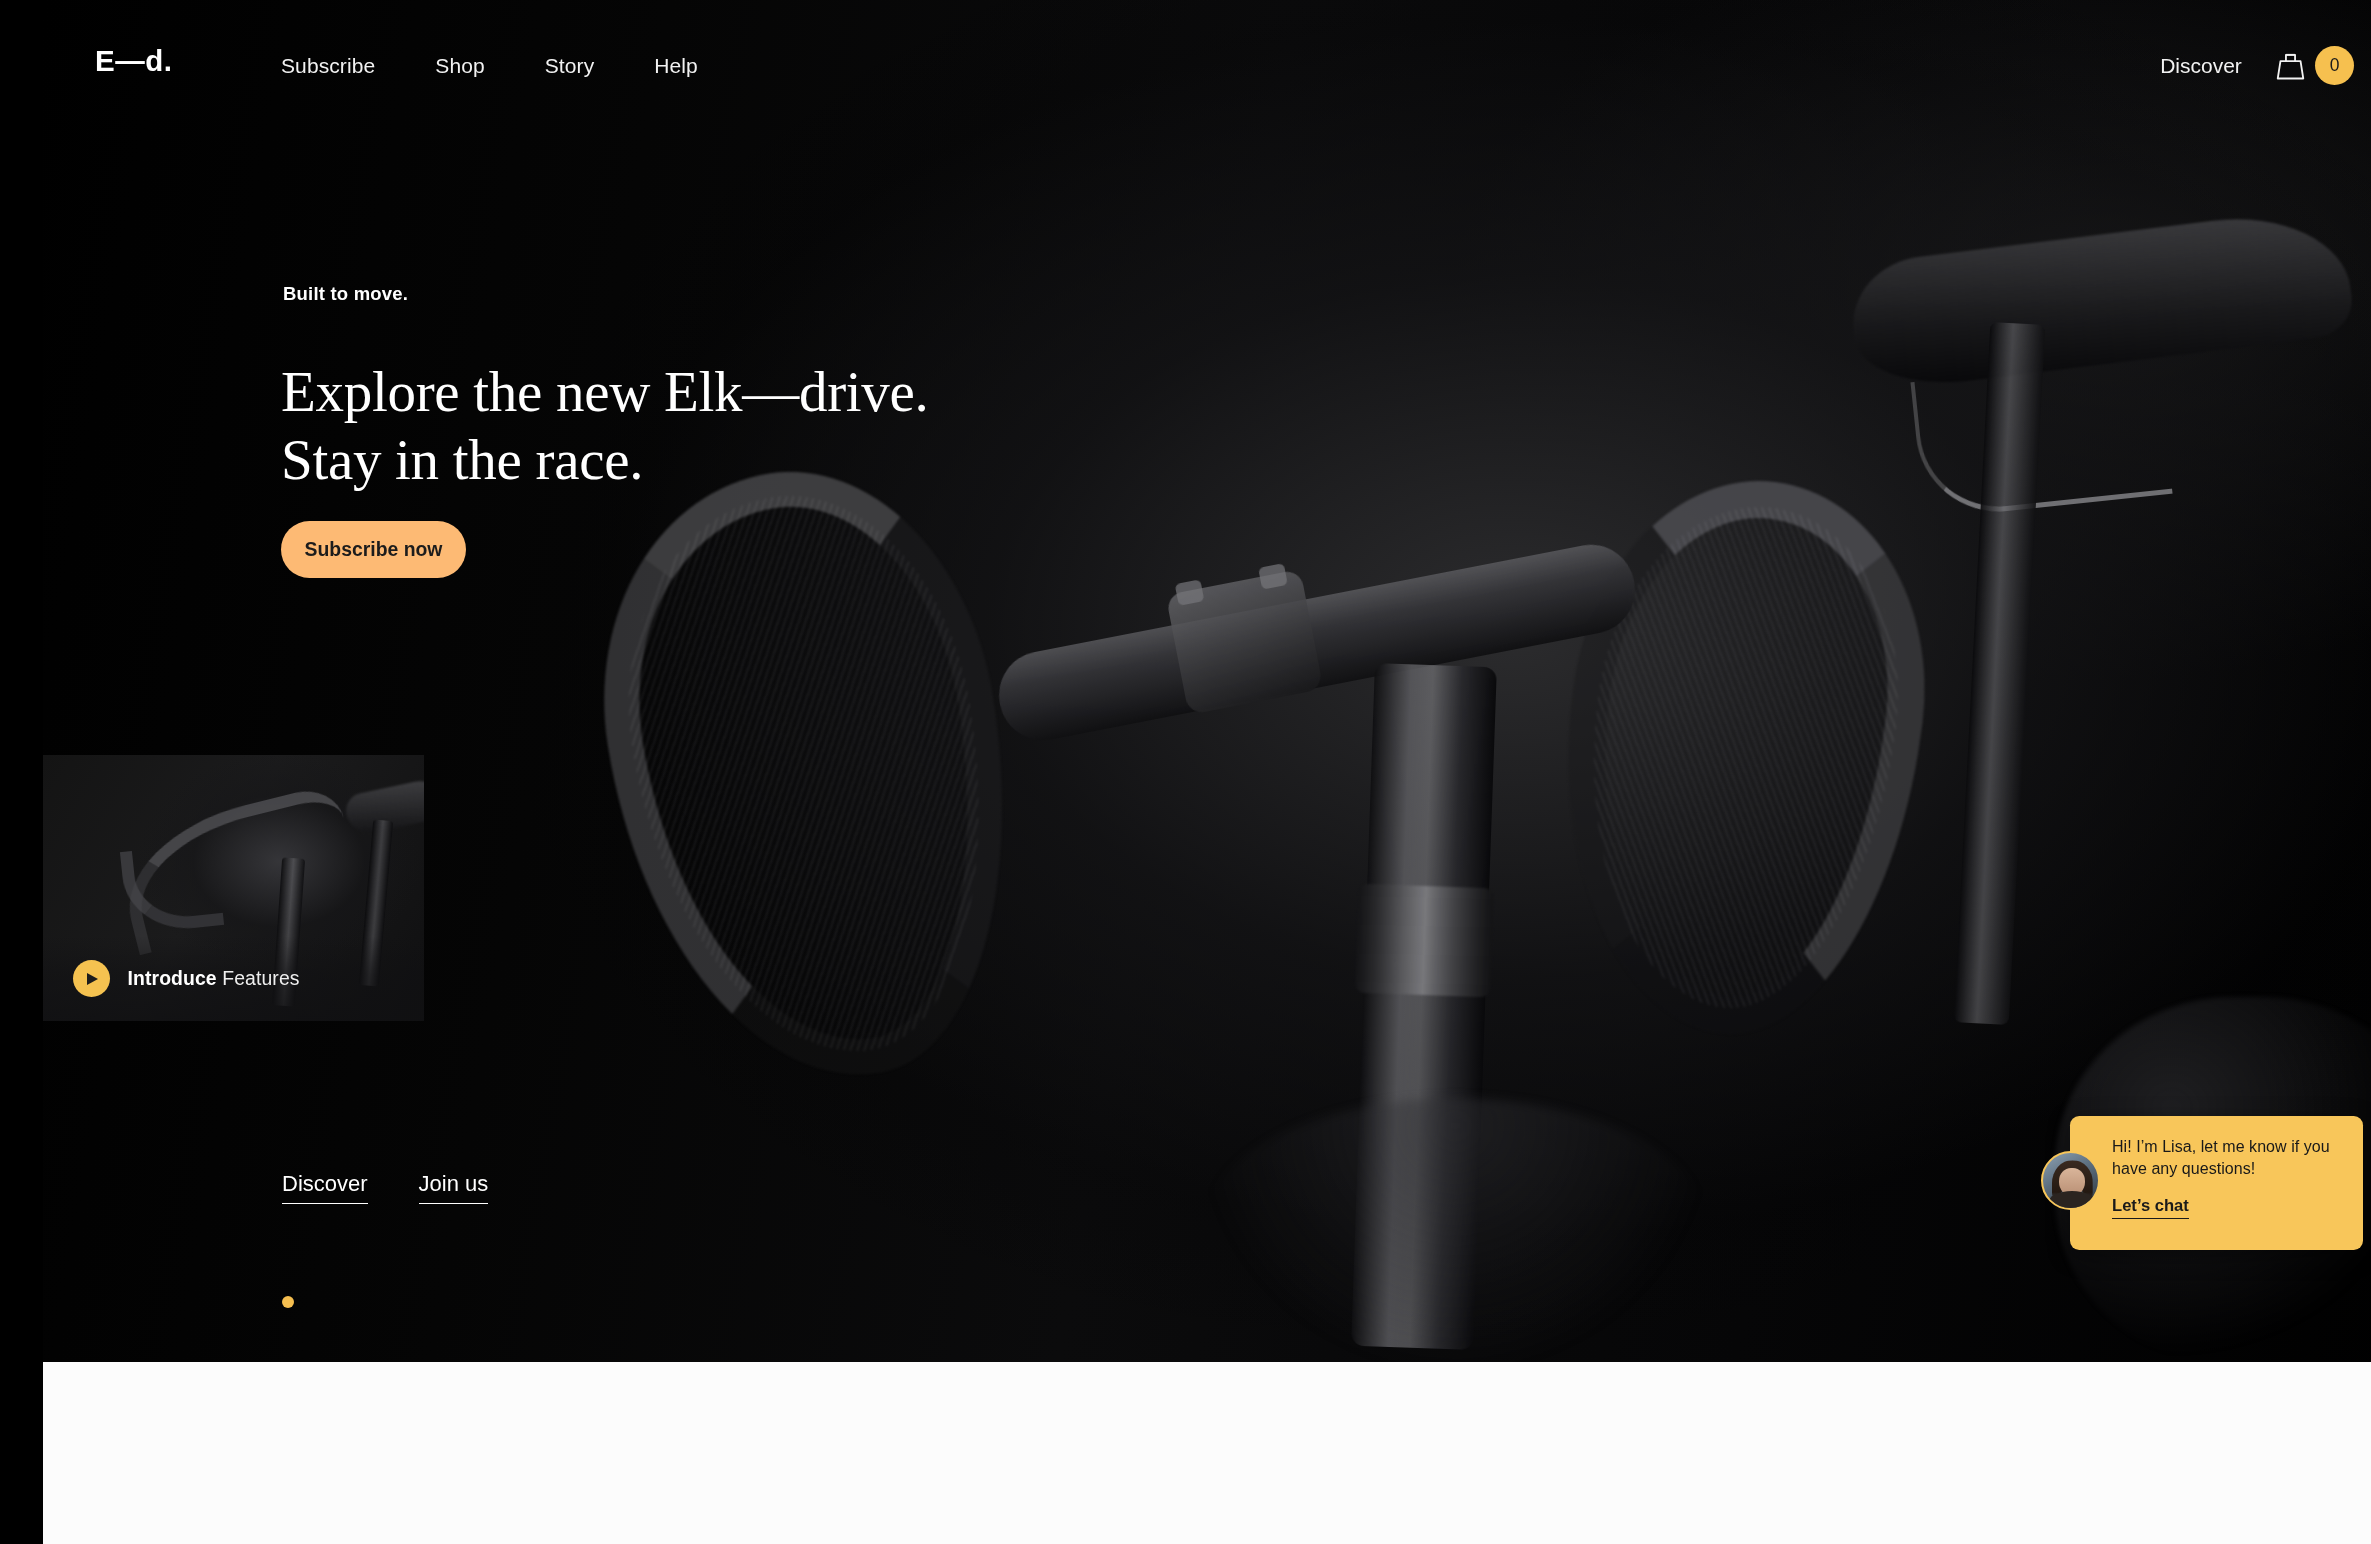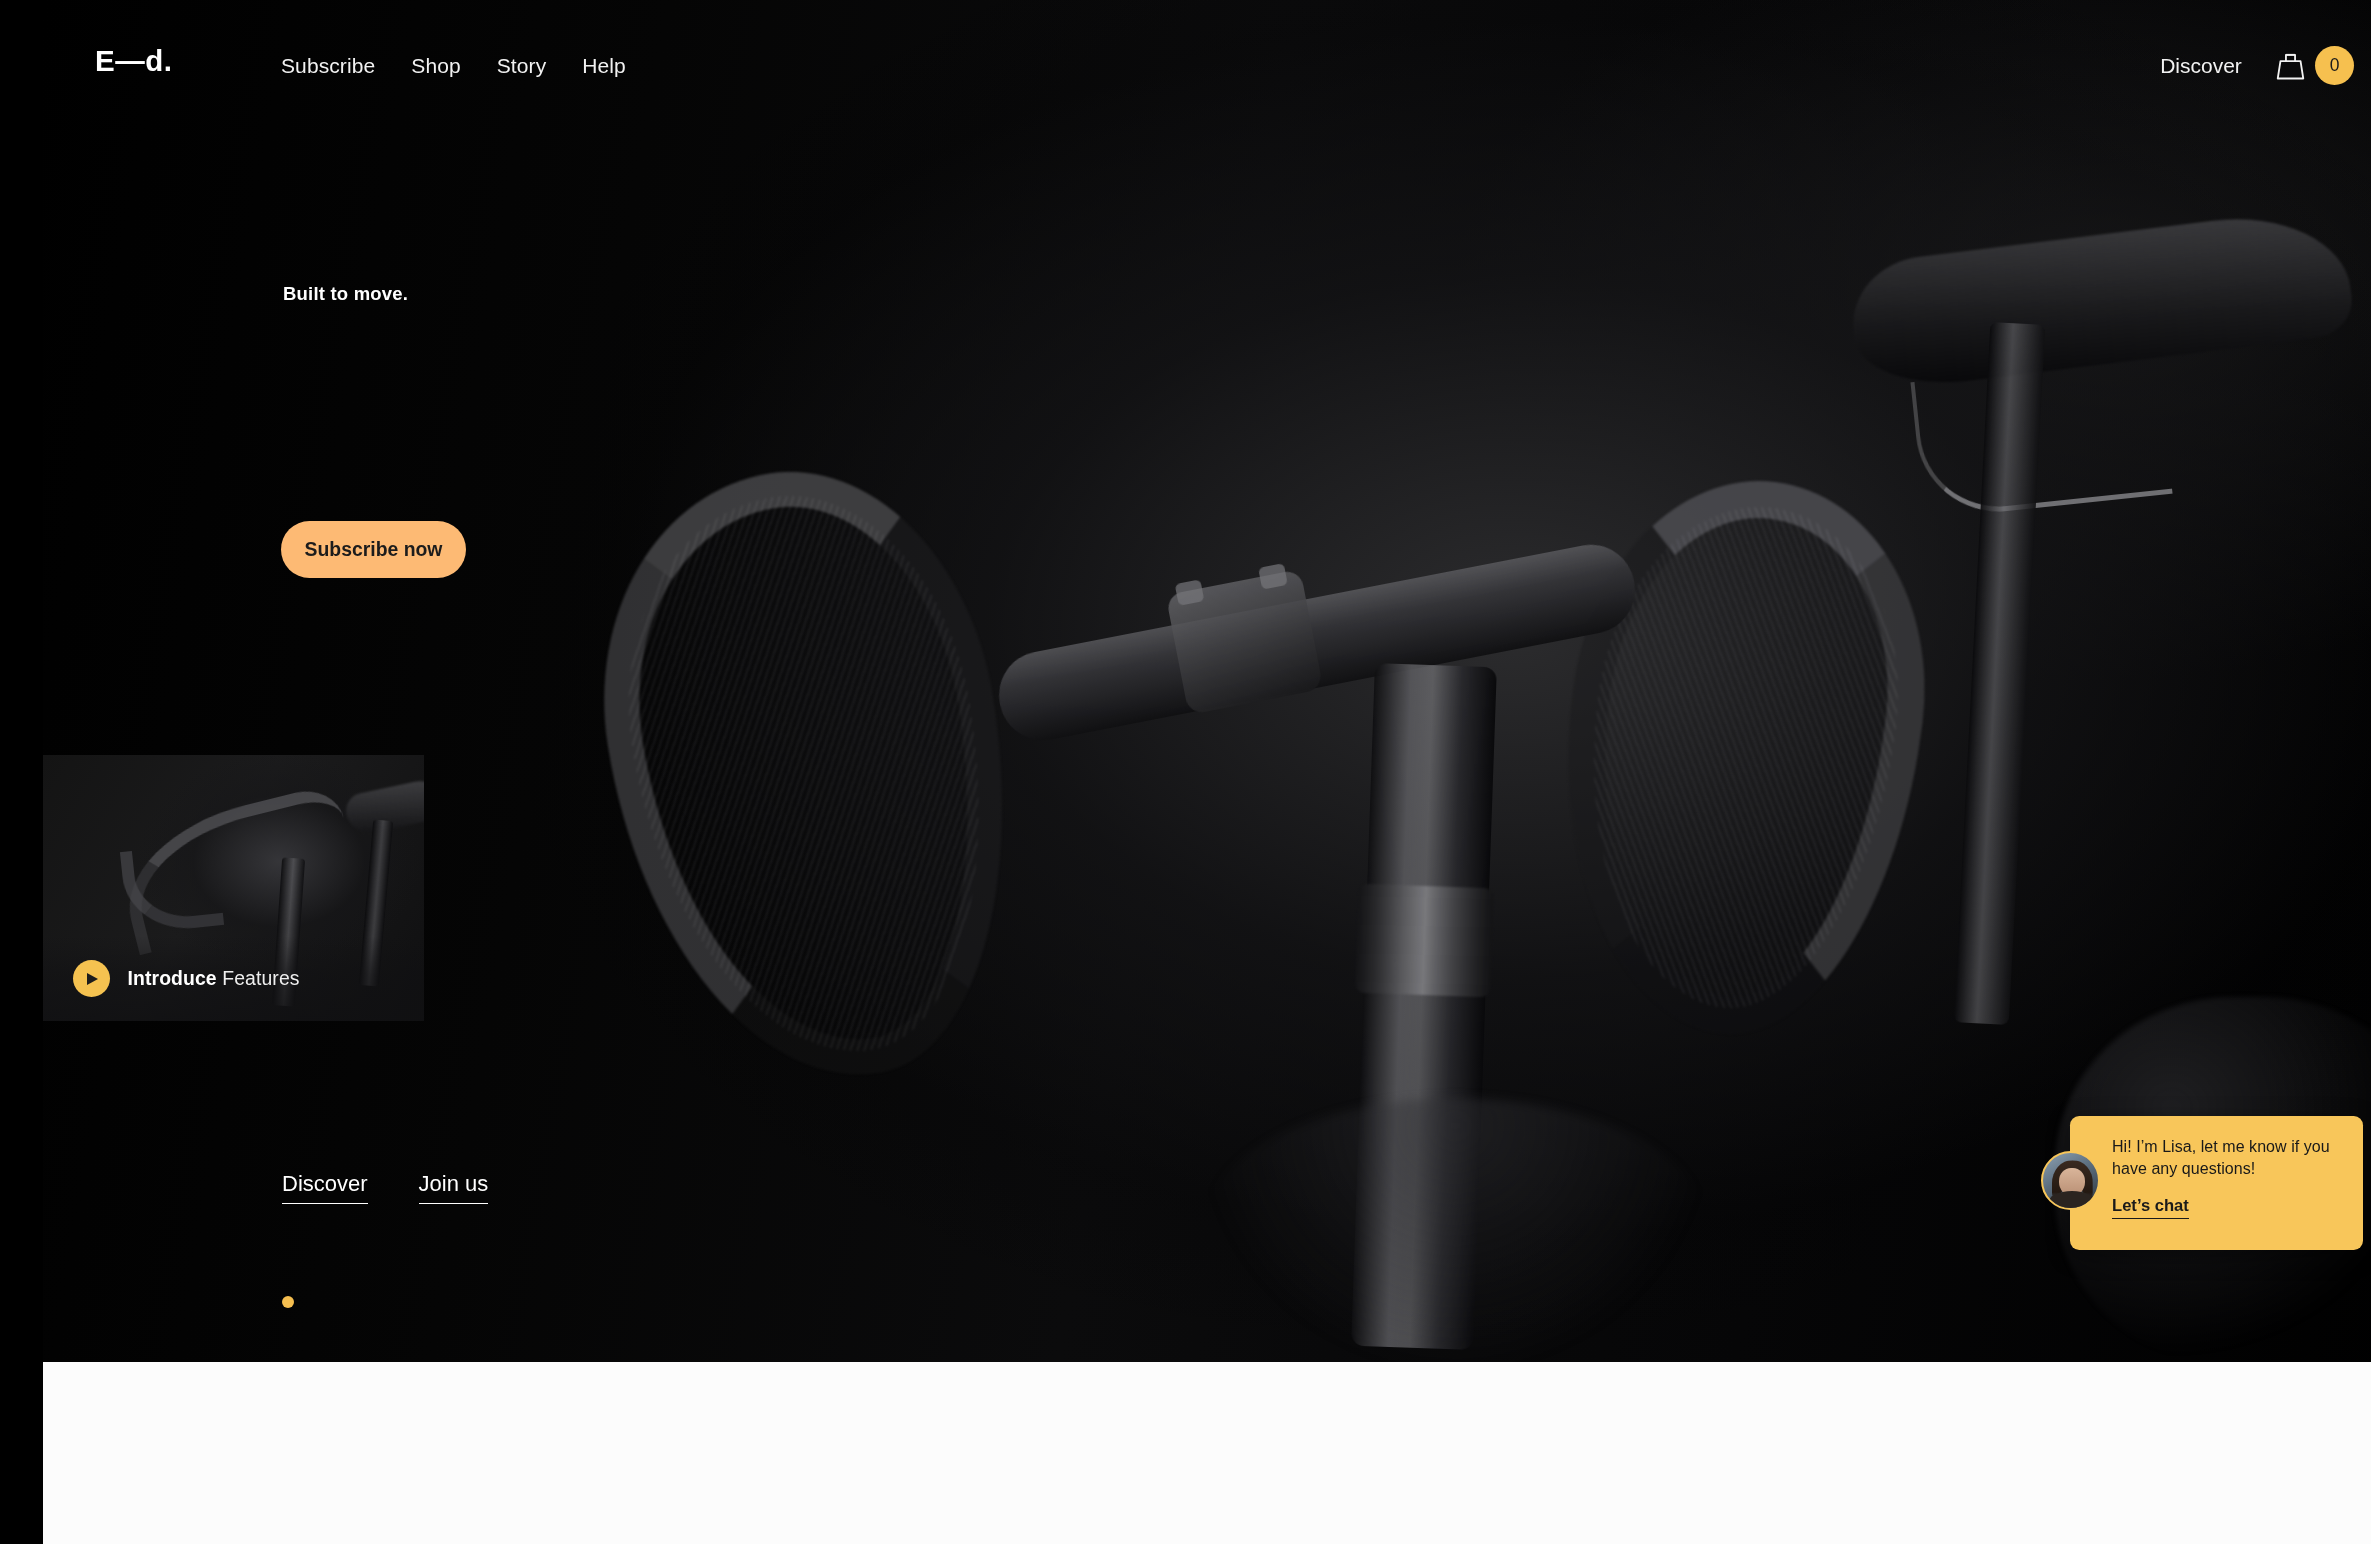--- a/index.html
+++ b/index.html
@@ -124,21 +124,21 @@
     position:absolute; left:0; top:0; width:2372px; height:109px;
     display:flex; align-items:center; z-index:40;
   }
   .logo {
     position:absolute; left:52px; top:46px;
     font-size:29.5px; font-weight:700; letter-spacing:0.5px; color:#fff;
     line-height:1;
   }
   .nav {
     position:absolute; left:238px; top:54px;
-    display:flex; gap:36px; align-items:center;
+    display:flex; gap:60px; align-items:center;
   }
   .nav a {
     color:#f2f2f2; font-size:21px; text-decoration:none; letter-spacing:0.1px;
   }
   .header-right {
     position:absolute; right:61px; top:46px;
     display:flex; align-items:center; gap:33px;
   }
   .contact-link { color:#f2f2f2; font-size:21px; text-decoration:none; }
   .bag-wrap { position:relative; display:flex; align-items:center; gap:9.2px; }
@@ -319,20 +319,22 @@
             <path d="M6 11h22l3 19H3L6 11z" stroke="#f2f2f2" stroke-width="2" stroke-linejoin="round"></path>
             <path d="M12 11V4h10v7" stroke="#f2f2f2" stroke-width="2" stroke-linejoin="round"></path>
             <path d="M12 4h10" stroke="#f2f2f2" stroke-width="2"></path>
           </svg>
           <span class="cart-badge">0</span>
         </div>
       </div>
     </header>
 
     <div class="eyebrow">Built to move.</div>
+    <h1 class="headline">Explore the new Elk—drive.
+Stay in the race.</h1>
     <button class="cta">Subscribe now</button>
 
     <div class="video-card">
       <div class="vthumb">
         <div class="vbar"></div>
         <div class="vbar2"></div>
         <div class="vpost"></div>
         <div class="vsaddle"></div>
         <div class="vseatpost"></div>
       </div>

